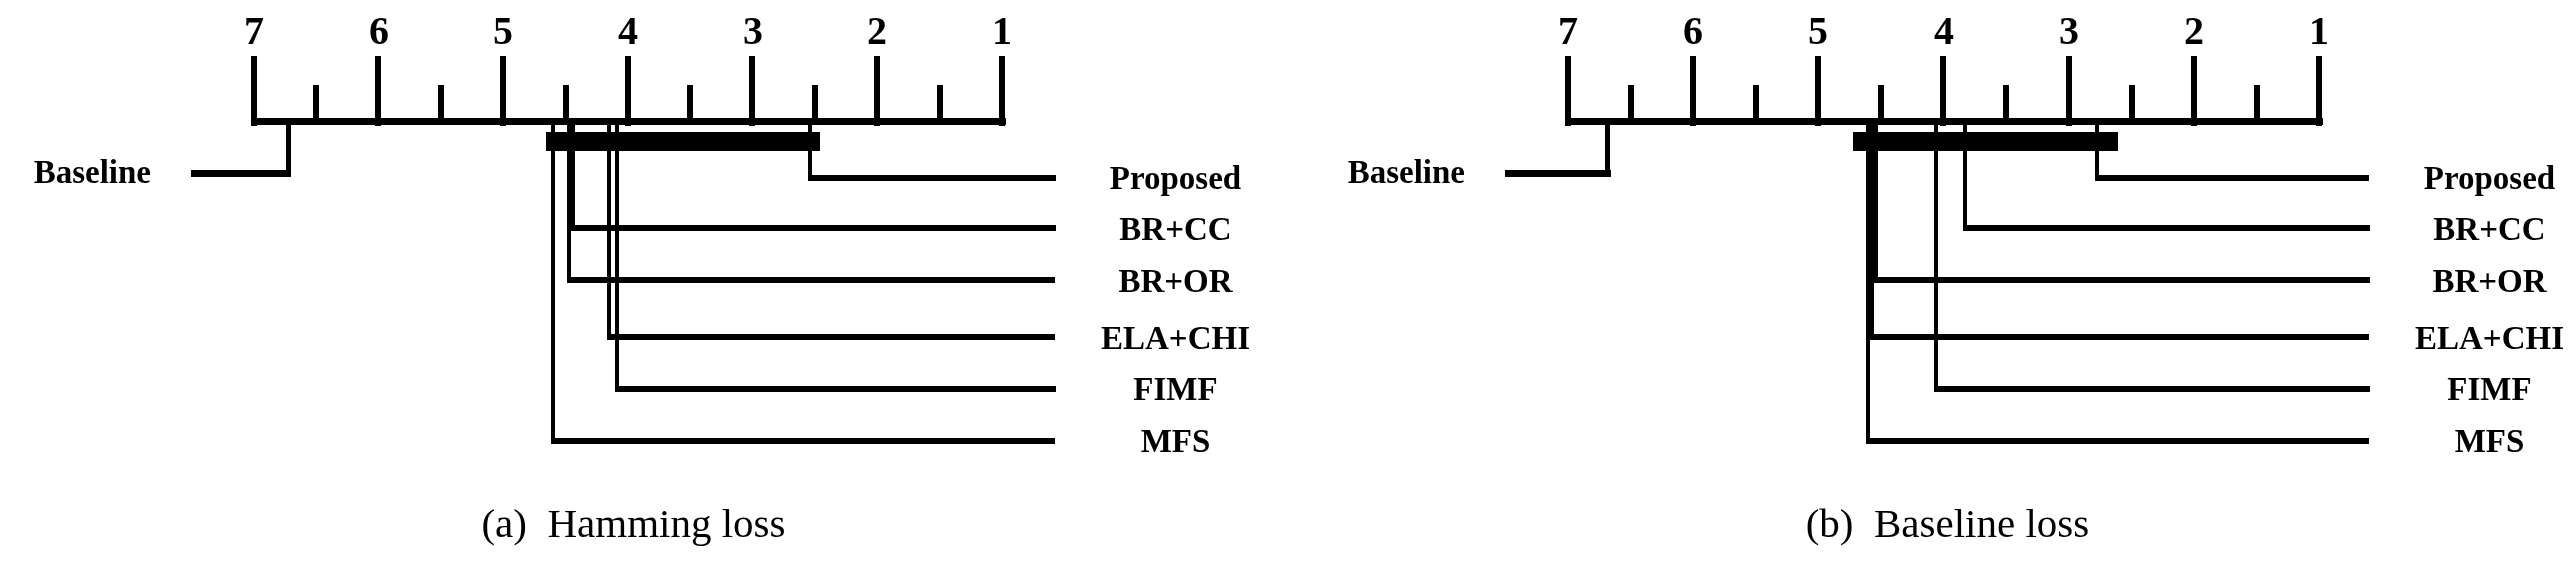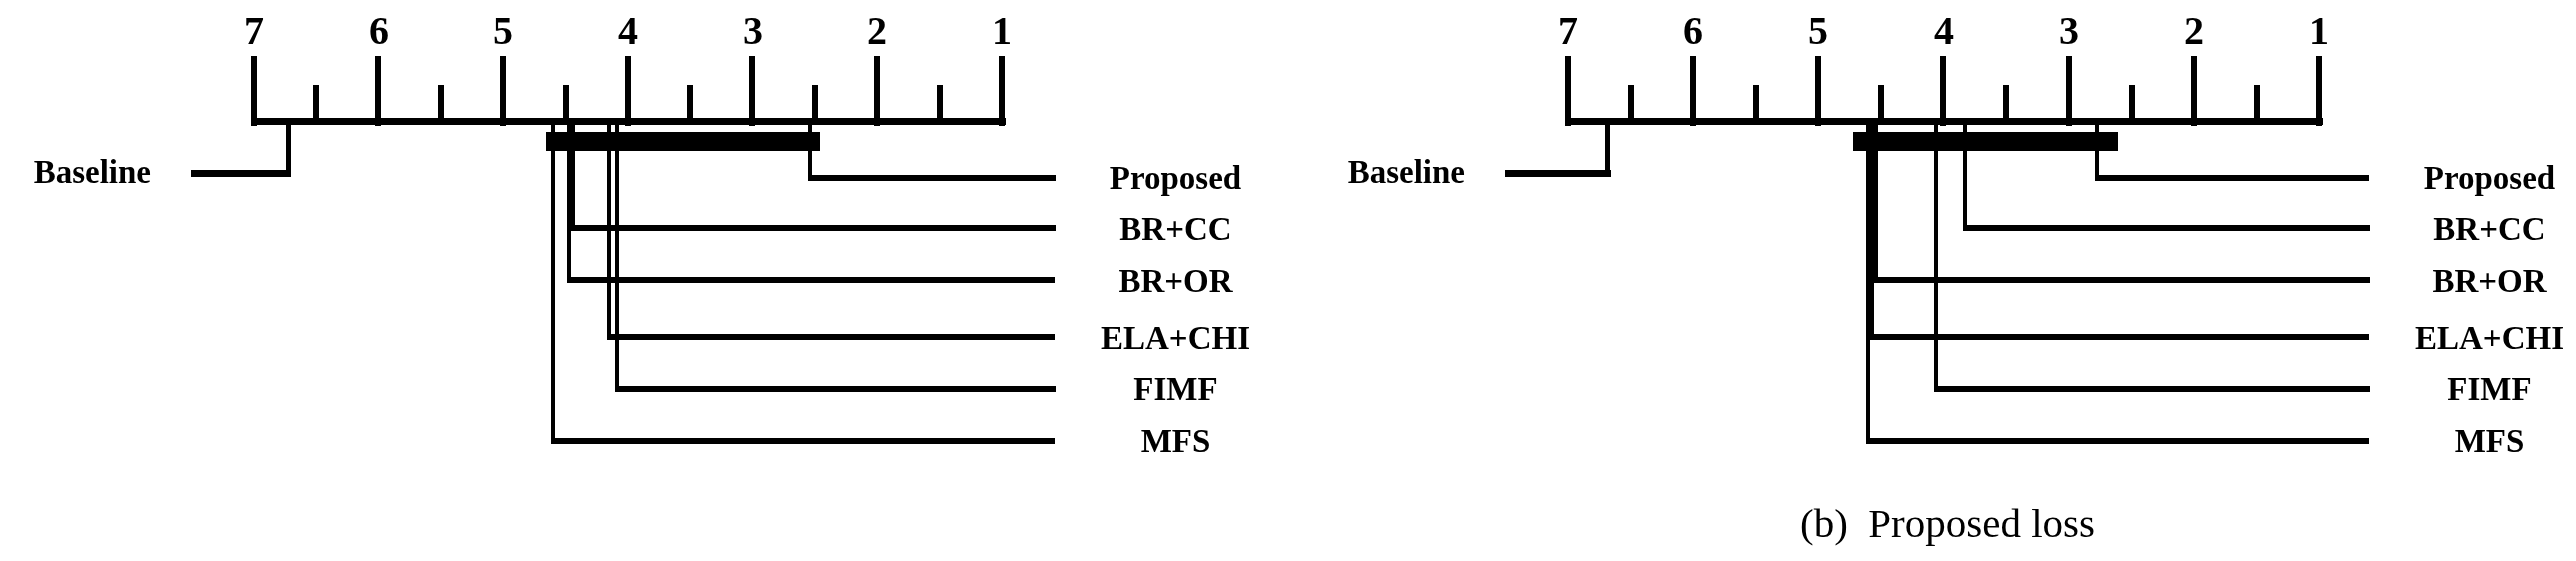--- a/index.html
+++ b/index.html
@@ -149,15 +149,16 @@
       <div class="shape" style="left: 556px; top: 122px; width: 4.3px; height: 218px;"></div>
       <div class="shape" style="left: 556px; top: 334px; width: 499px; height: 6.4px;"></div>
       <div class="algolabel rightlabel" style="left: 1065px; top: 316px; width: 221px;">ELA+CHI</div>
       <div class="shape" style="left: 620px; top: 122px; width: 4.3px; height: 270px;"></div>
       <div class="shape" style="left: 620px; top: 386px; width: 436px; height: 6.4px;"></div>
       <div class="algolabel rightlabel" style="left: 1065px; top: 367px; width: 221px;">FIMF</div>
       <div class="shape" style="left: 552px; top: 122px; width: 4.3px; height: 322px;"></div>
       <div class="shape" style="left: 552px; top: 438px; width: 503px; height: 6.4px;"></div>
       <div class="algolabel rightlabel" style="left: 1065px; top: 419px; width: 221px;">MFS</div>
     </div>
-  <div class="caption" style="left:1520px">(b)  Proposed loss</div>
+  <div class="caption" style="left:206px">(a)  Hamming loss</div>
+  <div class="caption" style="left:1520px">(b)  Baseline loss</div>
 </div>
 
 
 </body></html>

